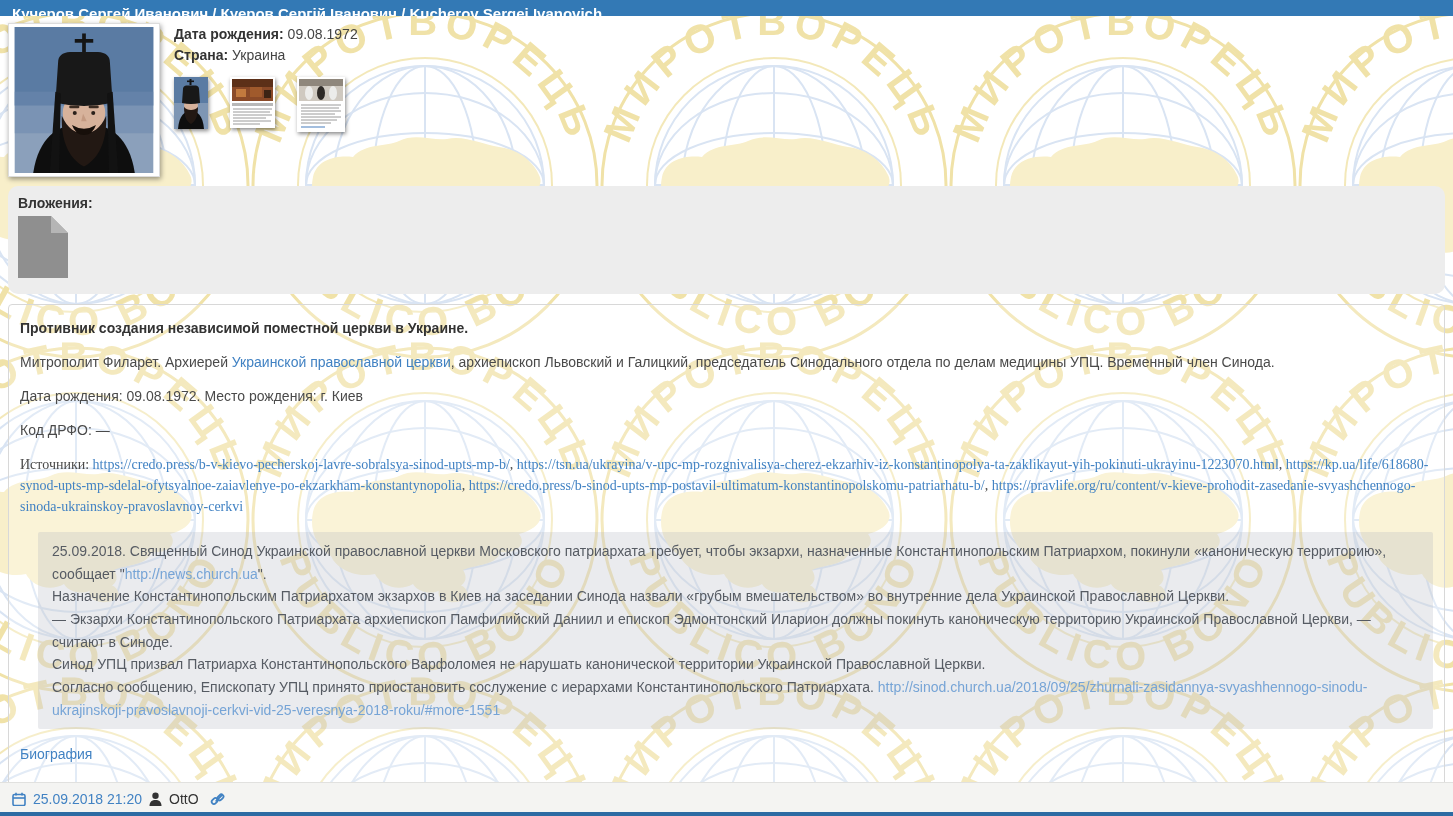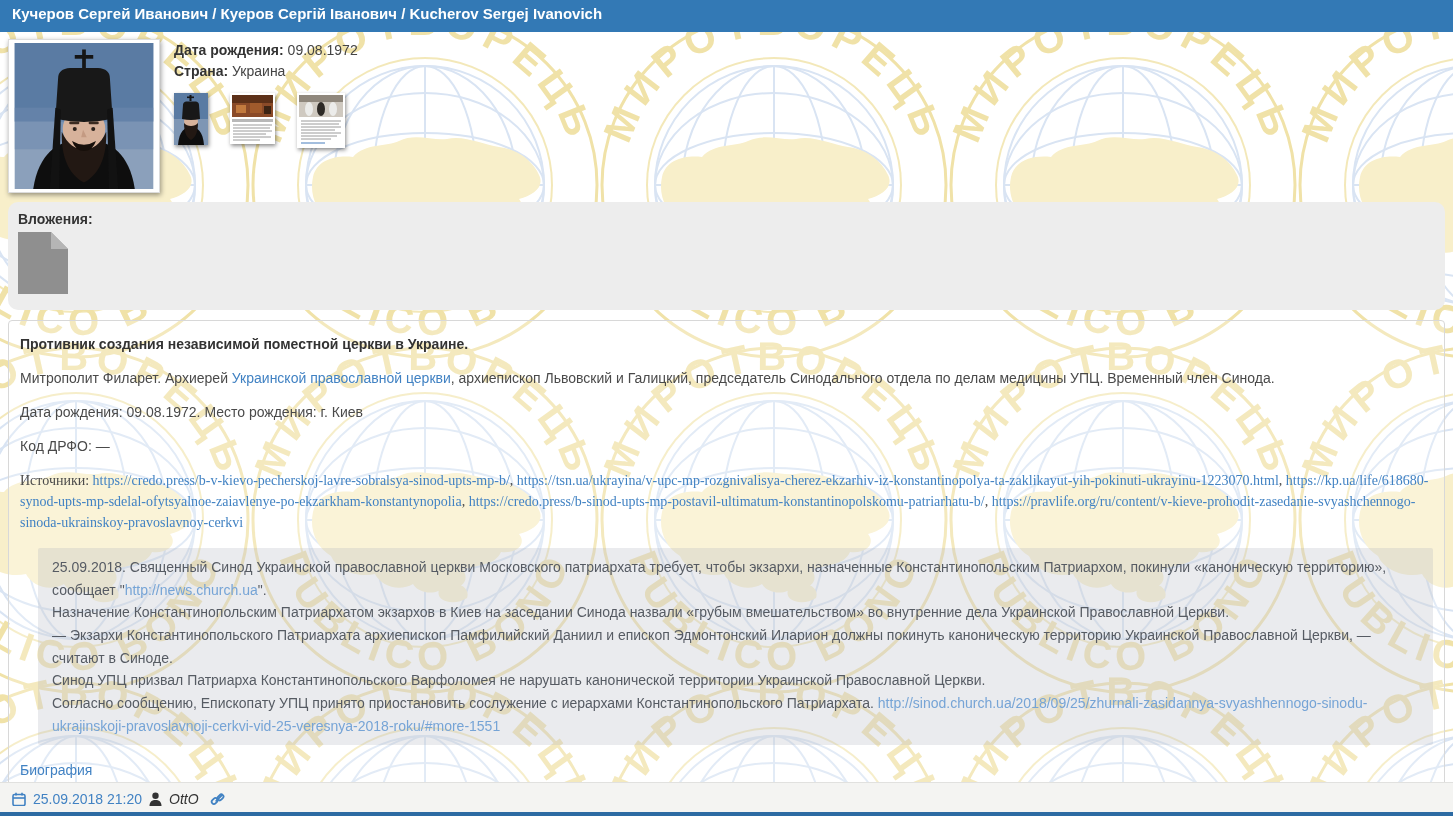--- a/index.html
+++ b/index.html
@@ -11,21 +11,21 @@
   body{
     width:1453px;height:816px;position:relative;overflow:hidden;background:#fff;
     font-family:"Liberation Sans","DejaVu Sans",sans-serif;color:#4a4a4a;
   }
   .wm-layer{position:absolute;left:0;top:0;z-index:0;pointer-events:none;}
   .wm-text{font-family:"Liberation Sans","DejaVu Sans",sans-serif;font-weight:bold;
     font-size:40px;letter-spacing:7px;fill:var(--wm-yellow);}
   .layer{position:relative;z-index:1;}
 
   .page-header{
-    height:32px;line-height:28px;background:var(--header-bg);color:#fff;
+    height:16px;line-height:28px;background:var(--header-bg);color:#fff;
     font-size:15px;font-weight:bold;padding:0 12px;white-space:nowrap;overflow:hidden;
   }
 
   .profile{display:flex;gap:14px;padding:7px 8px 6px;height:168px;}
   .photo-frame{
     flex:0 0 auto;width:152px;height:154px;background:#fff;padding:3px;
     border:1px solid #dcdcdc;box-shadow:1px 2px 5px rgba(0,0,0,.4);cursor:pointer;
   }
   .photo-frame svg{display:block;}
   .profile-right{padding-top:3px;}
@@ -56,21 +56,21 @@
   }
   .quote a{color:var(--quote-link);}
   .tag-line{color:#4a4a4a;}
 
   .footer-bar{
     position:absolute;left:0;right:0;bottom:1px;height:33px;z-index:2;
     background:var(--footer-bg);border-top:1px solid #e1e1df;
     display:flex;align-items:center;gap:7px;padding:0 12px;font-size:14px;
   }
   .footer-date{color:var(--link);cursor:pointer;}
-  .footer-user{color:#333;font-style:italic;}
+  .footer-user{color:#333;}
   .icon{display:inline-flex;align-items:center;}
   .bottom-strip{position:absolute;left:0;right:0;bottom:0;height:4px;background:var(--strip);z-index:2;}
 </style>
 </head>
 <body>
 
 <svg class="wm-layer" width="1453" height="816" viewBox="0 0 1453 816" aria-hidden="true">
   <defs>
     <g id="wm-emblem">
       <circle r="172" fill="none" stroke="var(--wm-yellow)" stroke-width="3"></circle>

